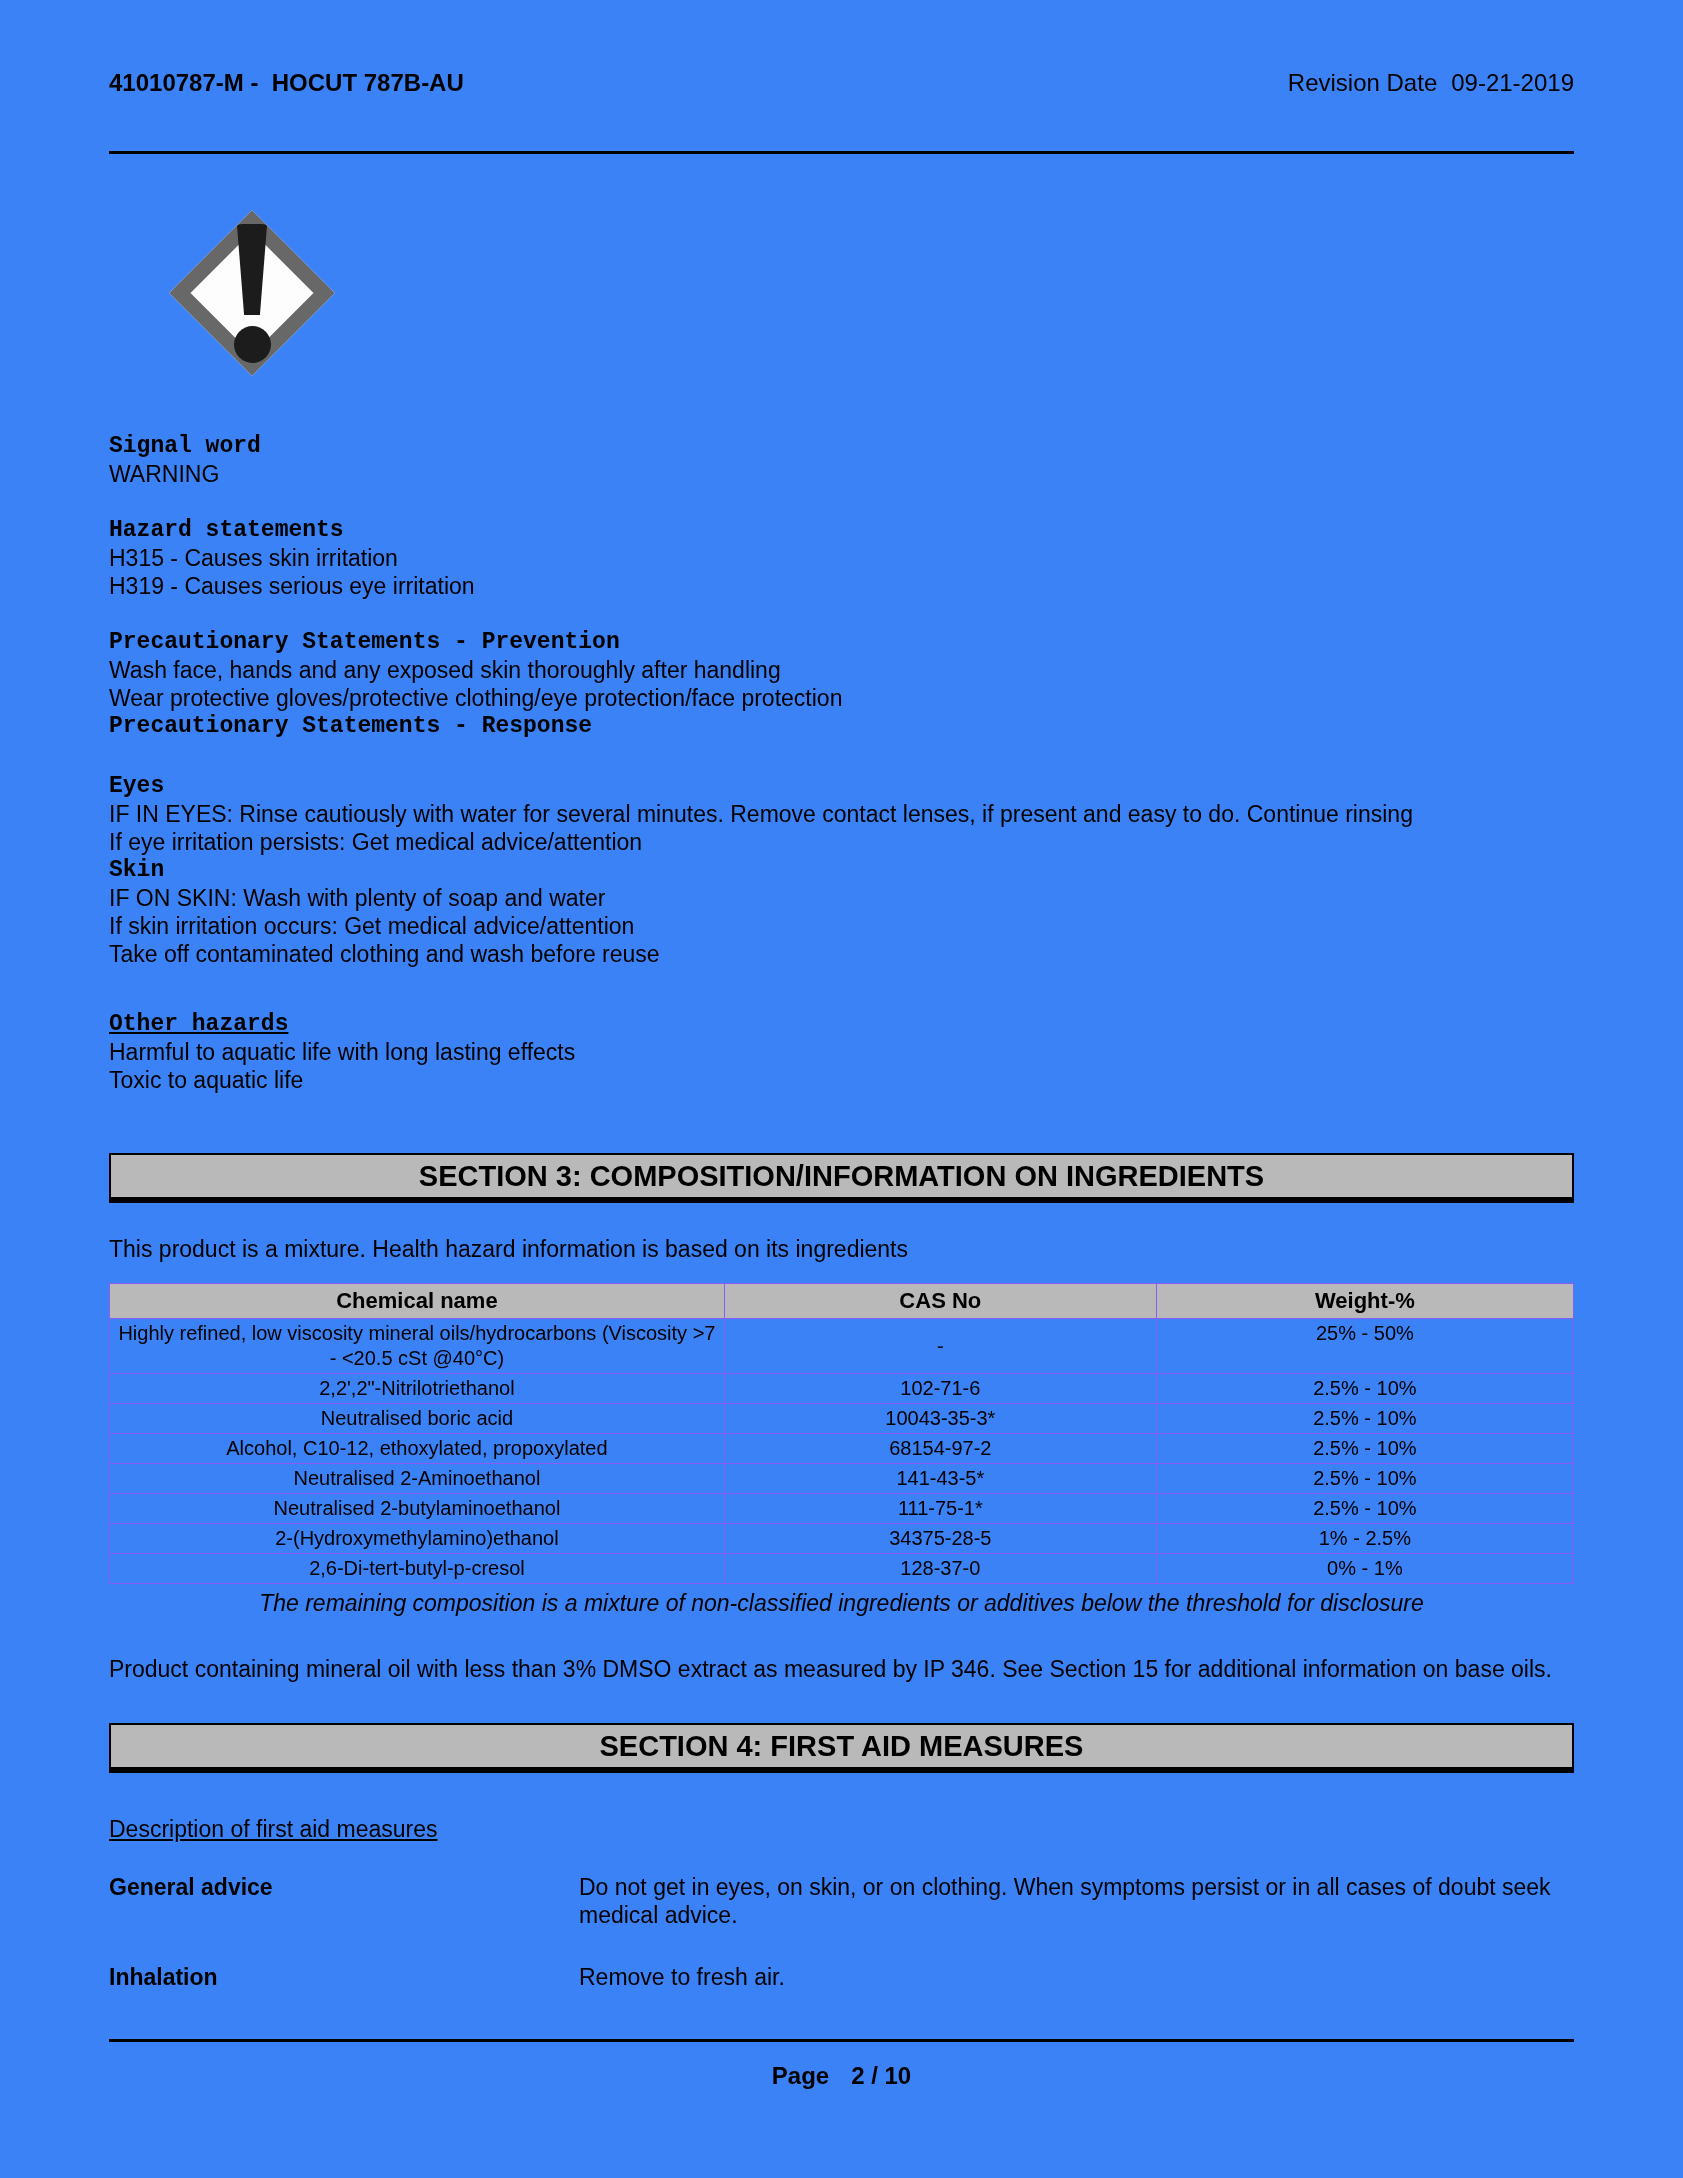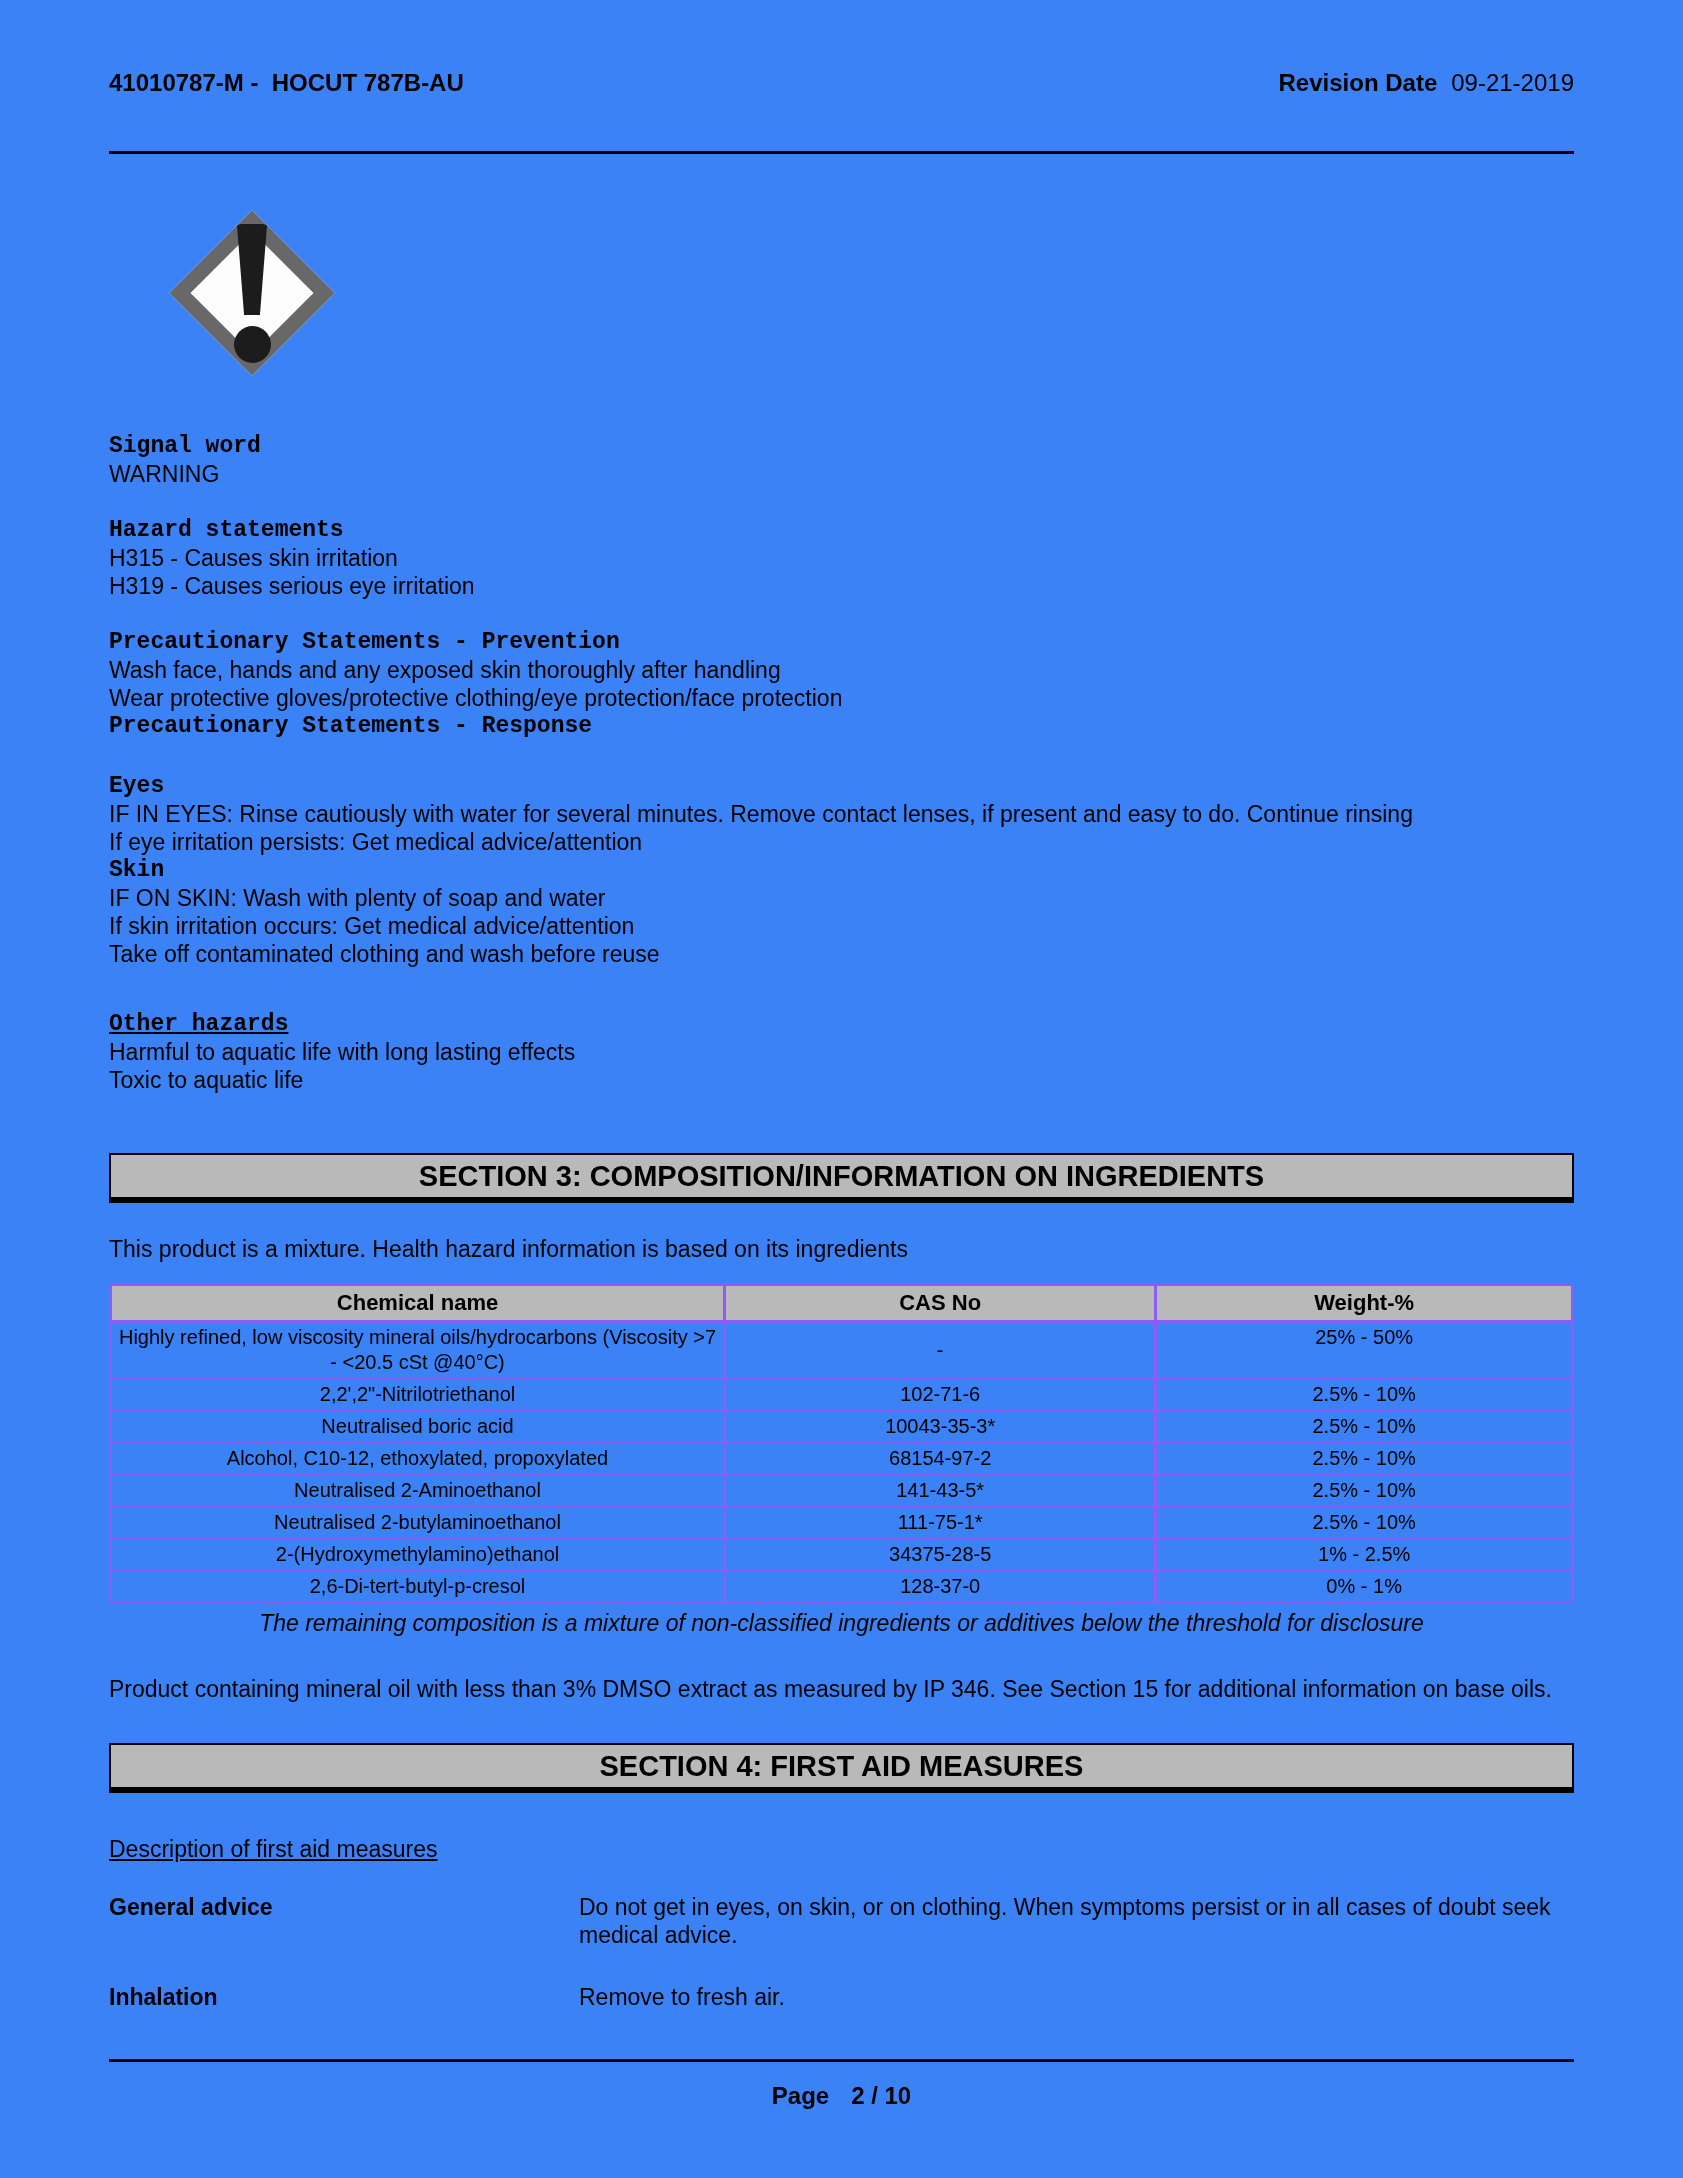--- a/index.html
+++ b/index.html
@@ -11,21 +11,21 @@
     color:#000;
     font-family:"Liberation Sans", sans-serif;
     font-size:23px;
     line-height:28px;
     padding:69px 109px 0 109px;
     overflow:hidden;
   }
   b, .bold { font-weight:bold;font-family:Liberation Mono, monospace; }
   .hdr { display:flex; justify-content:space-between; align-items:baseline; font-size:24px; }
   .hdr .title { font-weight:bold; white-space:pre; }
-  .hdr .rev-label { font-weight:bold; }
+  .hdr .rev-label { font-weight:normal; }
   .hdr .rev-value { margin-left:14px; }
   .rule-top { border:none; border-top:3px solid #000; margin-top:54px; }
   .rule-bottom { border:none; border-top:3px solid #000; margin-top:48px; }
 
   
   .picto { position:relative; width:210px; height:210px; margin-top:34px; margin-left:38px; }
   .picto .diamond {
     position:absolute; left:50%; top:50%;
     width:117px; height:117px;
     border:15px solid #686868;
@@ -62,21 +62,21 @@
   .intro { margin-top:32px; }
 
   table.comp {
     width:100%;
     margin-top:20px;
     border-collapse:collapse;
     font-size:20px;
     line-height:25px;
     text-align:center;
   }
-  table.comp th, table.comp td { border:3px solid #8b5cf6; padding:2px 6px; }
+  table.comp th, table.comp td { border:1px solid #8b5cf6; padding:2px 6px; }
   table.comp th { background:#b9b9b9; font-size:22px; line-height:30px; }
   .footnote { margin-top:5px; font-style:italic; text-align:center; }
   .note { margin-top:38px; }
 
   .subheading { margin-top:42px; font-weight:normal; }
   .fa-entry { display:flex; }
   .fa-entry .fa-label { width:470px; flex:0 0 470px; font-weight:bold; }
   .fa-entry .fa-text { flex:1; }
   .fa-1 { margin-top:30px; }
   .fa-2 { margin-top:34px; }

